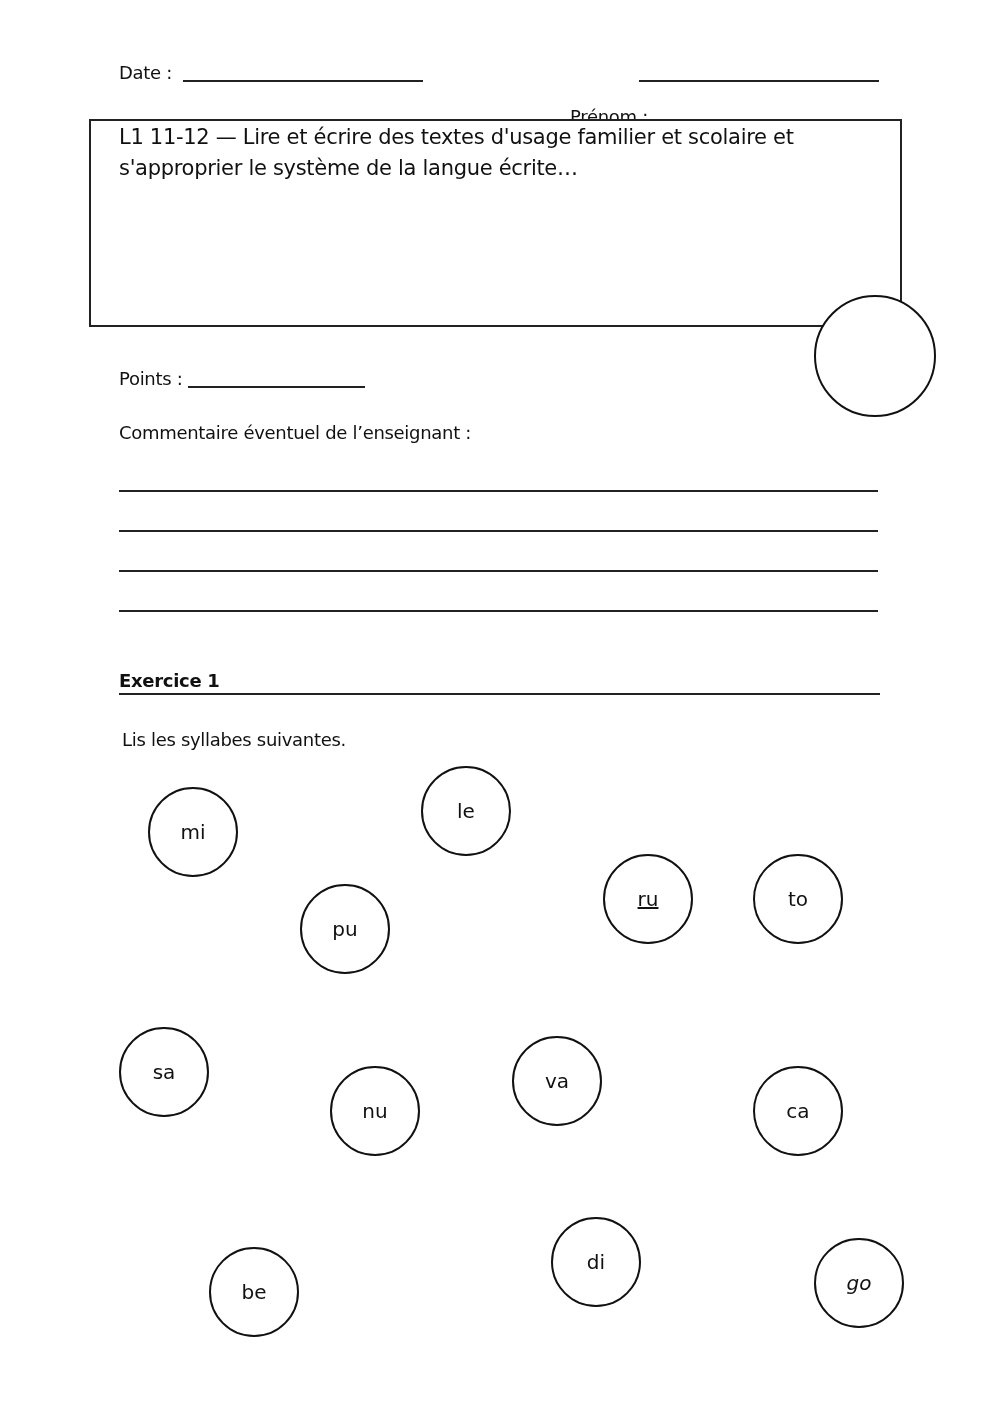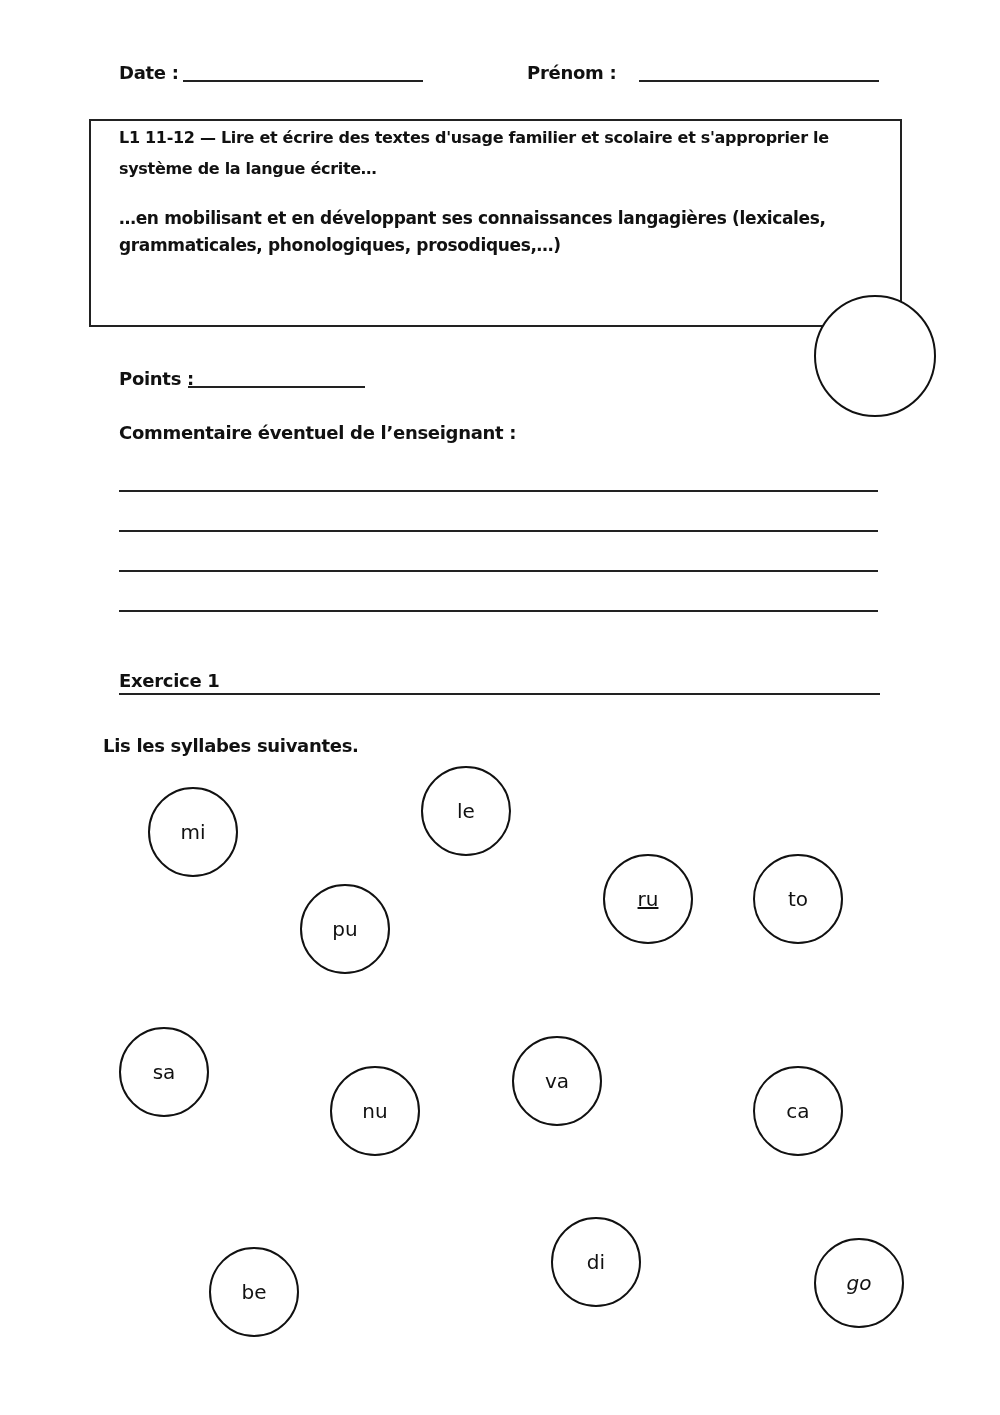--- a/index.html
+++ b/index.html
@@ -1,54 +1,53 @@
 <!DOCTYPE html>
 <html><head>
 <meta charset="utf-8">
 <style>
   html, body { margin: 0; padding: 0; background: #ffffff; }
   body { width: 1000px; height: 1415px; position: relative; overflow: hidden;
          font-family: "DejaVu Sans", sans-serif; color: #111; }
-  .abs { position: absolute; font-weight: bold; }
+  .abs { position: absolute; }
   .txt { font-size: 18px; white-space: nowrap; letter-spacing: -0.3px; }
   .uline { position: absolute; height: 0; border-bottom: 2px solid #222; }
   .header-label { top: 62px; }
   .box { left: 89px; top: 119px; width: 813px; height: 208px; border: 2.5px solid #222; box-sizing: border-box; background: #fff; }
-  .box-title { left: 119px; top: 122px; width: 760px; font-size: 16px; line-height: 31px; letter-spacing: -0.3px; }
+  .box-title { left: 119px; top: 122px; width: 760px; font-size: 21px; line-height: 31px; letter-spacing: -0.3px; }
   .box-body { left: 119px; top: 205px; width: 760px; font-size: 17px; line-height: 27px; letter-spacing: -0.35px; }
   .grade-circle { left: 814px; top: 295px; width: 122px; height: 122px; border: 2.5px solid #111; border-radius: 50%; box-sizing: border-box; background: #fff; }
   .syl { position: absolute; width: 90px; height: 90px; border: 2.5px solid #111; border-radius: 50%; box-sizing: border-box;
          display: flex; align-items: center; justify-content: center; font-size: 20px; letter-spacing: 0px; background: #fff; }
 </style>
 </head>
 <body>
 
 <span class="abs txt header-label" style="left:119px;">Date :</span>
 <div class="uline" style="left:183px; top:80px; width:240px;"></div>
-<span class="abs txt header-label" style="left:527px;">Prénom :</span>
+<span class="abs txt header-label" style="left:570px;margin-top:44px;">Prénom :</span>
 <div class="uline" style="left:639px; top:80px; width:240px;"></div>
 
 <div class="abs box"></div>
 <div class="abs box-title">L1 11-12 — Lire et écrire des textes d'usage familier et scolaire et s'approprier le système de la langue écrite…</div>
 <div class="abs box-body">
-  <div>…en mobilisant et en développant ses connaissances langagières (lexicales, grammaticales, phonologiques, prosodiques,…)</div>
 </div>
 <div class="abs grade-circle"></div>
 
 <span class="abs txt" style="left:119px; top:368px;">Points :</span>
 <div class="uline" style="left:188px; top:386px; width:177px;"></div>
 <span class="abs txt" style="left:119px; top:422px;">Commentaire éventuel de l’enseignant :</span>
 <div class="uline" style="left:119px; top:490px; width:759px;"></div>
 <div class="uline" style="left:119px; top:530px; width:759px;"></div>
 <div class="uline" style="left:119px; top:570px; width:759px;"></div>
 <div class="uline" style="left:119px; top:610px; width:759px;"></div>
 
 <span class="abs txt" style="left:119px; top:670px; font-weight:bold;text-align:center;">Exercice 1</span>
 <div class="uline" style="left:119px; top:693px; width:761px; border-bottom-width:2.5px;"></div>
-<span class="abs txt" style="left:103px; top:729px;margin-top:6px;">Lis les syllabes suivantes.</span>
+<span class="abs txt" style="left:122px; top:729px;">Lis les syllabes suivantes.</span>
 
 <div class="syl" style="left:148px; top:787px;">mi</div>
 <div class="syl" style="left:421px; top:766px;text-align:right;">le</div>
 <div class="syl" style="left:300px; top:884px;">pu</div>
 <div class="syl" style="left:603px; top:854px;text-decoration:underline;">ru</div>
 <div class="syl" style="left:753px; top:854px;">to</div>
 <div class="syl" style="left:119px; top:1027px;">sa</div>
 <div class="syl" style="left:330px; top:1066px;">nu</div>
 <div class="syl" style="left:512px; top:1036px;">va</div>
 <div class="syl" style="left:753px; top:1066px;">ca</div>

